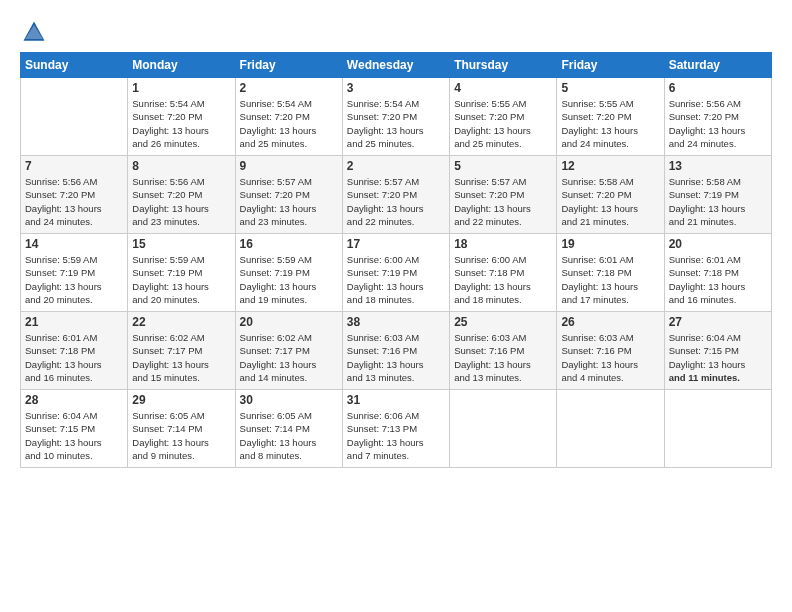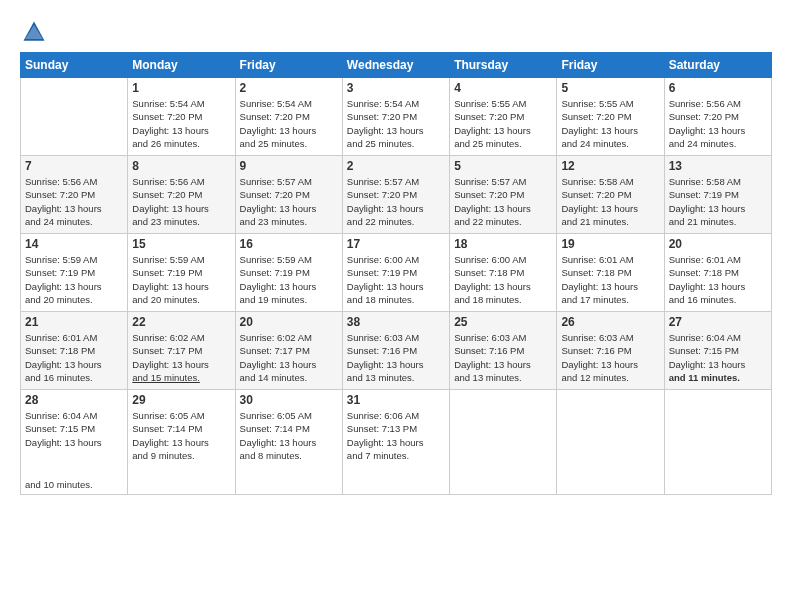--- a/index.html
+++ b/index.html
@@ -281,21 +281,21 @@
             <span style="display: block; line-height: 1.4;">Sunrise: 6:01 AM</span>
             <span style="display: block; line-height: 1.4;">Sunset: 7:18 PM</span>
             <span style="display: block; line-height: 1.4;">Daylight: 13 hours</span>
             <span style="display: block; line-height: 1.4;">and 16 minutes.</span>
           </td>
           <td>
             <span class="day-number">22</span>
             <span style="display: block; line-height: 1.4;">Sunrise: 6:02 AM</span>
             <span style="display: block; line-height: 1.4;">Sunset: 7:17 PM</span>
             <span style="display: block; line-height: 1.4;">Daylight: 13 hours</span>
-            <span style="display: block; line-height: 1.4; text-decoration: underline;">and 15 minutes.</span>
+            <span style="display: block; line-height: 1.4;">and 15 minutes.</span>
           </td>
           <td>
             <span class="day-number">20</span>
             <span style="display: block; line-height: 1.4;">Sunrise: 6:02 AM</span>
             <span style="display: block; line-height: 1.4;">Sunset: 7:17 PM</span>
             <span style="display: block; line-height: 1.4;">Daylight: 13 hours</span>
             <span style="display: block; line-height: 1.4;">and 14 minutes.</span>
           </td>
           <td>
             <span class="day-number">38</span>
@@ -309,37 +309,37 @@
             <span style="display: block; line-height: 1.4;">Sunrise: 6:03 AM</span>
             <span style="display: block; line-height: 1.4;">Sunset: 7:16 PM</span>
             <span style="display: block; line-height: 1.4;">Daylight: 13 hours</span>
             <span style="display: block; line-height: 1.4;">and 13 minutes.</span>
           </td>
           <td>
             <span class="day-number">26</span>
             <span style="display: block; line-height: 1.4;">Sunrise: 6:03 AM</span>
             <span style="display: block; line-height: 1.4;">Sunset: 7:16 PM</span>
             <span style="display: block; line-height: 1.4;">Daylight: 13 hours</span>
-            <span style="display: block; line-height: 1.4;">and 12 minutes.</span>
+            <span style="display: block; line-height: 1.4;">and 4 minutes.</span>
           </td>
           <td>
             <span class="day-number">27</span>
             <span style="display: block; line-height: 1.4;">Sunrise: 6:04 AM</span>
             <span style="display: block; line-height: 1.4;">Sunset: 7:15 PM</span>
             <span style="display: block; line-height: 1.4;">Daylight: 13 hours</span>
             <span style="display: block; line-height: 1.4; font-weight: bold;">and 11 minutes.</span>
           </td>
         </tr>
         <tr>
           <td>
             <span class="day-number">28</span>
             <span style="display: block; line-height: 1.4;">Sunrise: 6:04 AM</span>
             <span style="display: block; line-height: 1.4;">Sunset: 7:15 PM</span>
             <span style="display: block; line-height: 1.4;">Daylight: 13 hours</span>
-            <span style="display: block; line-height: 1.4; margin-top: 29px;">and 10 minutes.</span>
+            <span style="display: block; line-height: 1.4;">and 10 minutes.</span>
           </td>
           <td>
             <span class="day-number">29</span>
             <span style="display: block; line-height: 1.4;">Sunrise: 6:05 AM</span>
             <span style="display: block; line-height: 1.4;">Sunset: 7:14 PM</span>
             <span style="display: block; line-height: 1.4;">Daylight: 13 hours</span>
             <span style="display: block; line-height: 1.4;">and 9 minutes.</span>
           </td>
           <td>
             <span class="day-number">30</span>

